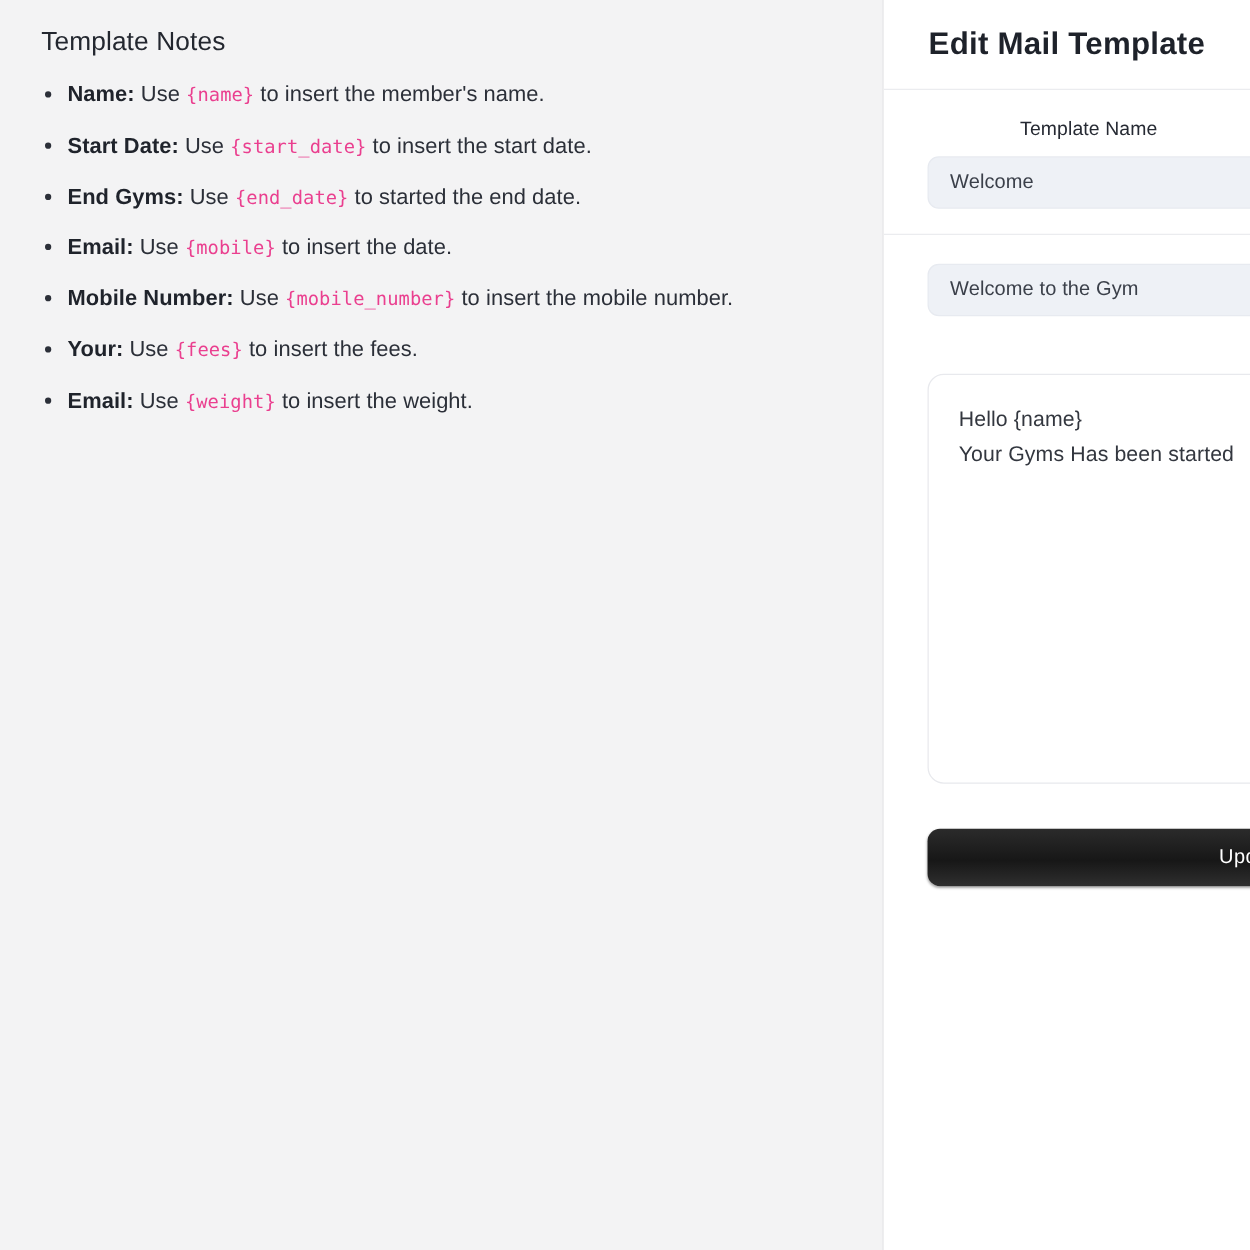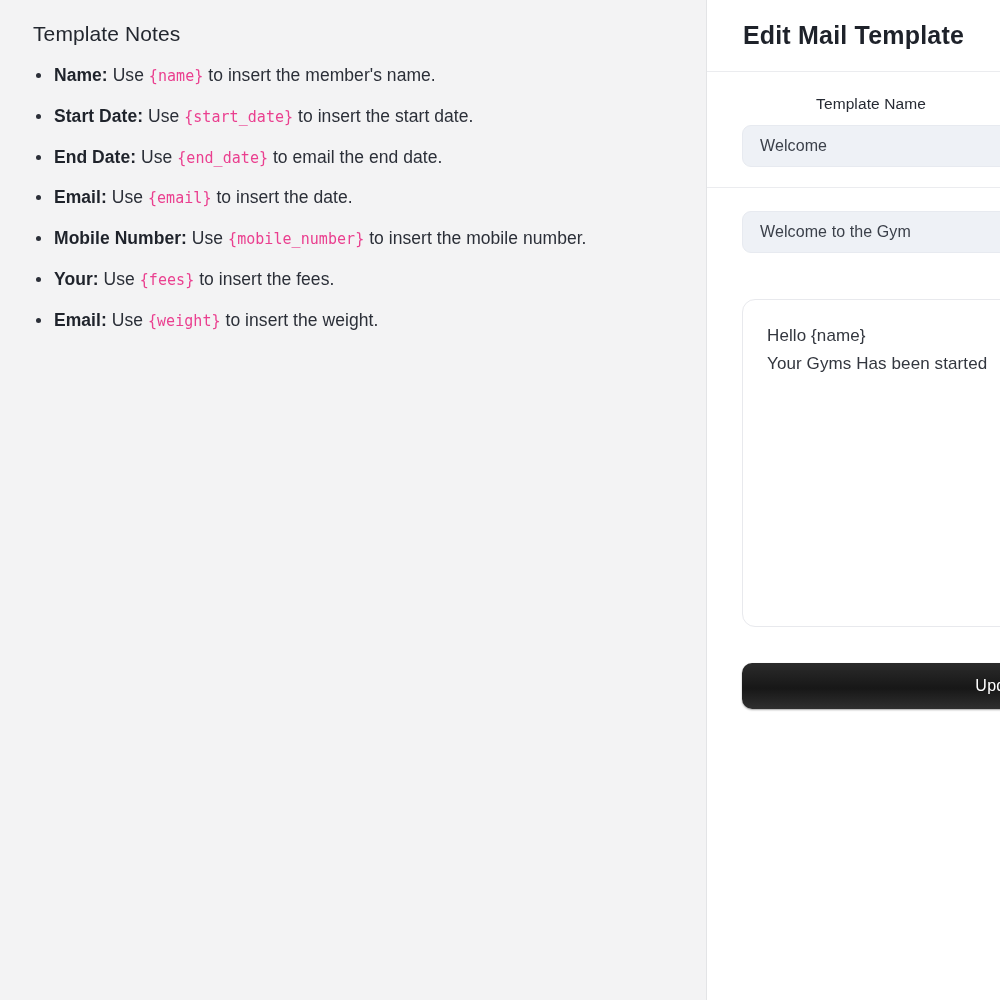--- a/index.html
+++ b/index.html
@@ -192,22 +192,22 @@
 </head>
 <body>
 
 <div id="page">
 
   <aside class="notes-panel">
     <h1 class="notes-title">Template Notes</h1>
     <ul class="notes-list" id="notes-list">
         <li class="notes-item"><span class="lbl">Name:</span> <span>Use </span><span class="var">{name}</span><span> to insert the member's name.</span></li>
         <li class="notes-item"><span class="lbl">Start Date:</span> <span>Use </span><span class="var">{start_date}</span><span> to insert the start date.</span></li>
-        <li class="notes-item"><span class="lbl">End Date:</span> <span>Use </span><span class="var">{end_date}</span><span> to email the end date.</span></li>
-        <li class="notes-item"><span class="lbl">Email:</span> <span>Use </span><span class="var">{email}</span><span> to insert the date.</span></li>
+        <li class="notes-item"><span class="lbl">End Gyms:</span> <span>Use </span><span class="var">{end_date}</span><span> to started the end date.</span></li>
+        <li class="notes-item"><span class="lbl">Email:</span> <span>Use </span><span class="var">{mobile}</span><span> to insert the date.</span></li>
         <li class="notes-item"><span class="lbl">Mobile Number:</span> <span>Use </span><span class="var">{mobile_number}</span><span> to insert the mobile number.</span></li>
         <li class="notes-item"><span class="lbl">Your:</span> <span>Use </span><span class="var">{fees}</span><span> to insert the fees.</span></li>
         <li class="notes-item"><span class="lbl">Email:</span> <span>Use </span><span class="var">{weight}</span><span> to insert the weight.</span></li>
       </ul>
   </aside>
 
   <section class="editor-panel">
 
     <div class="editor-header">
       <div class="editor-title">Edit Mail Template</div>

